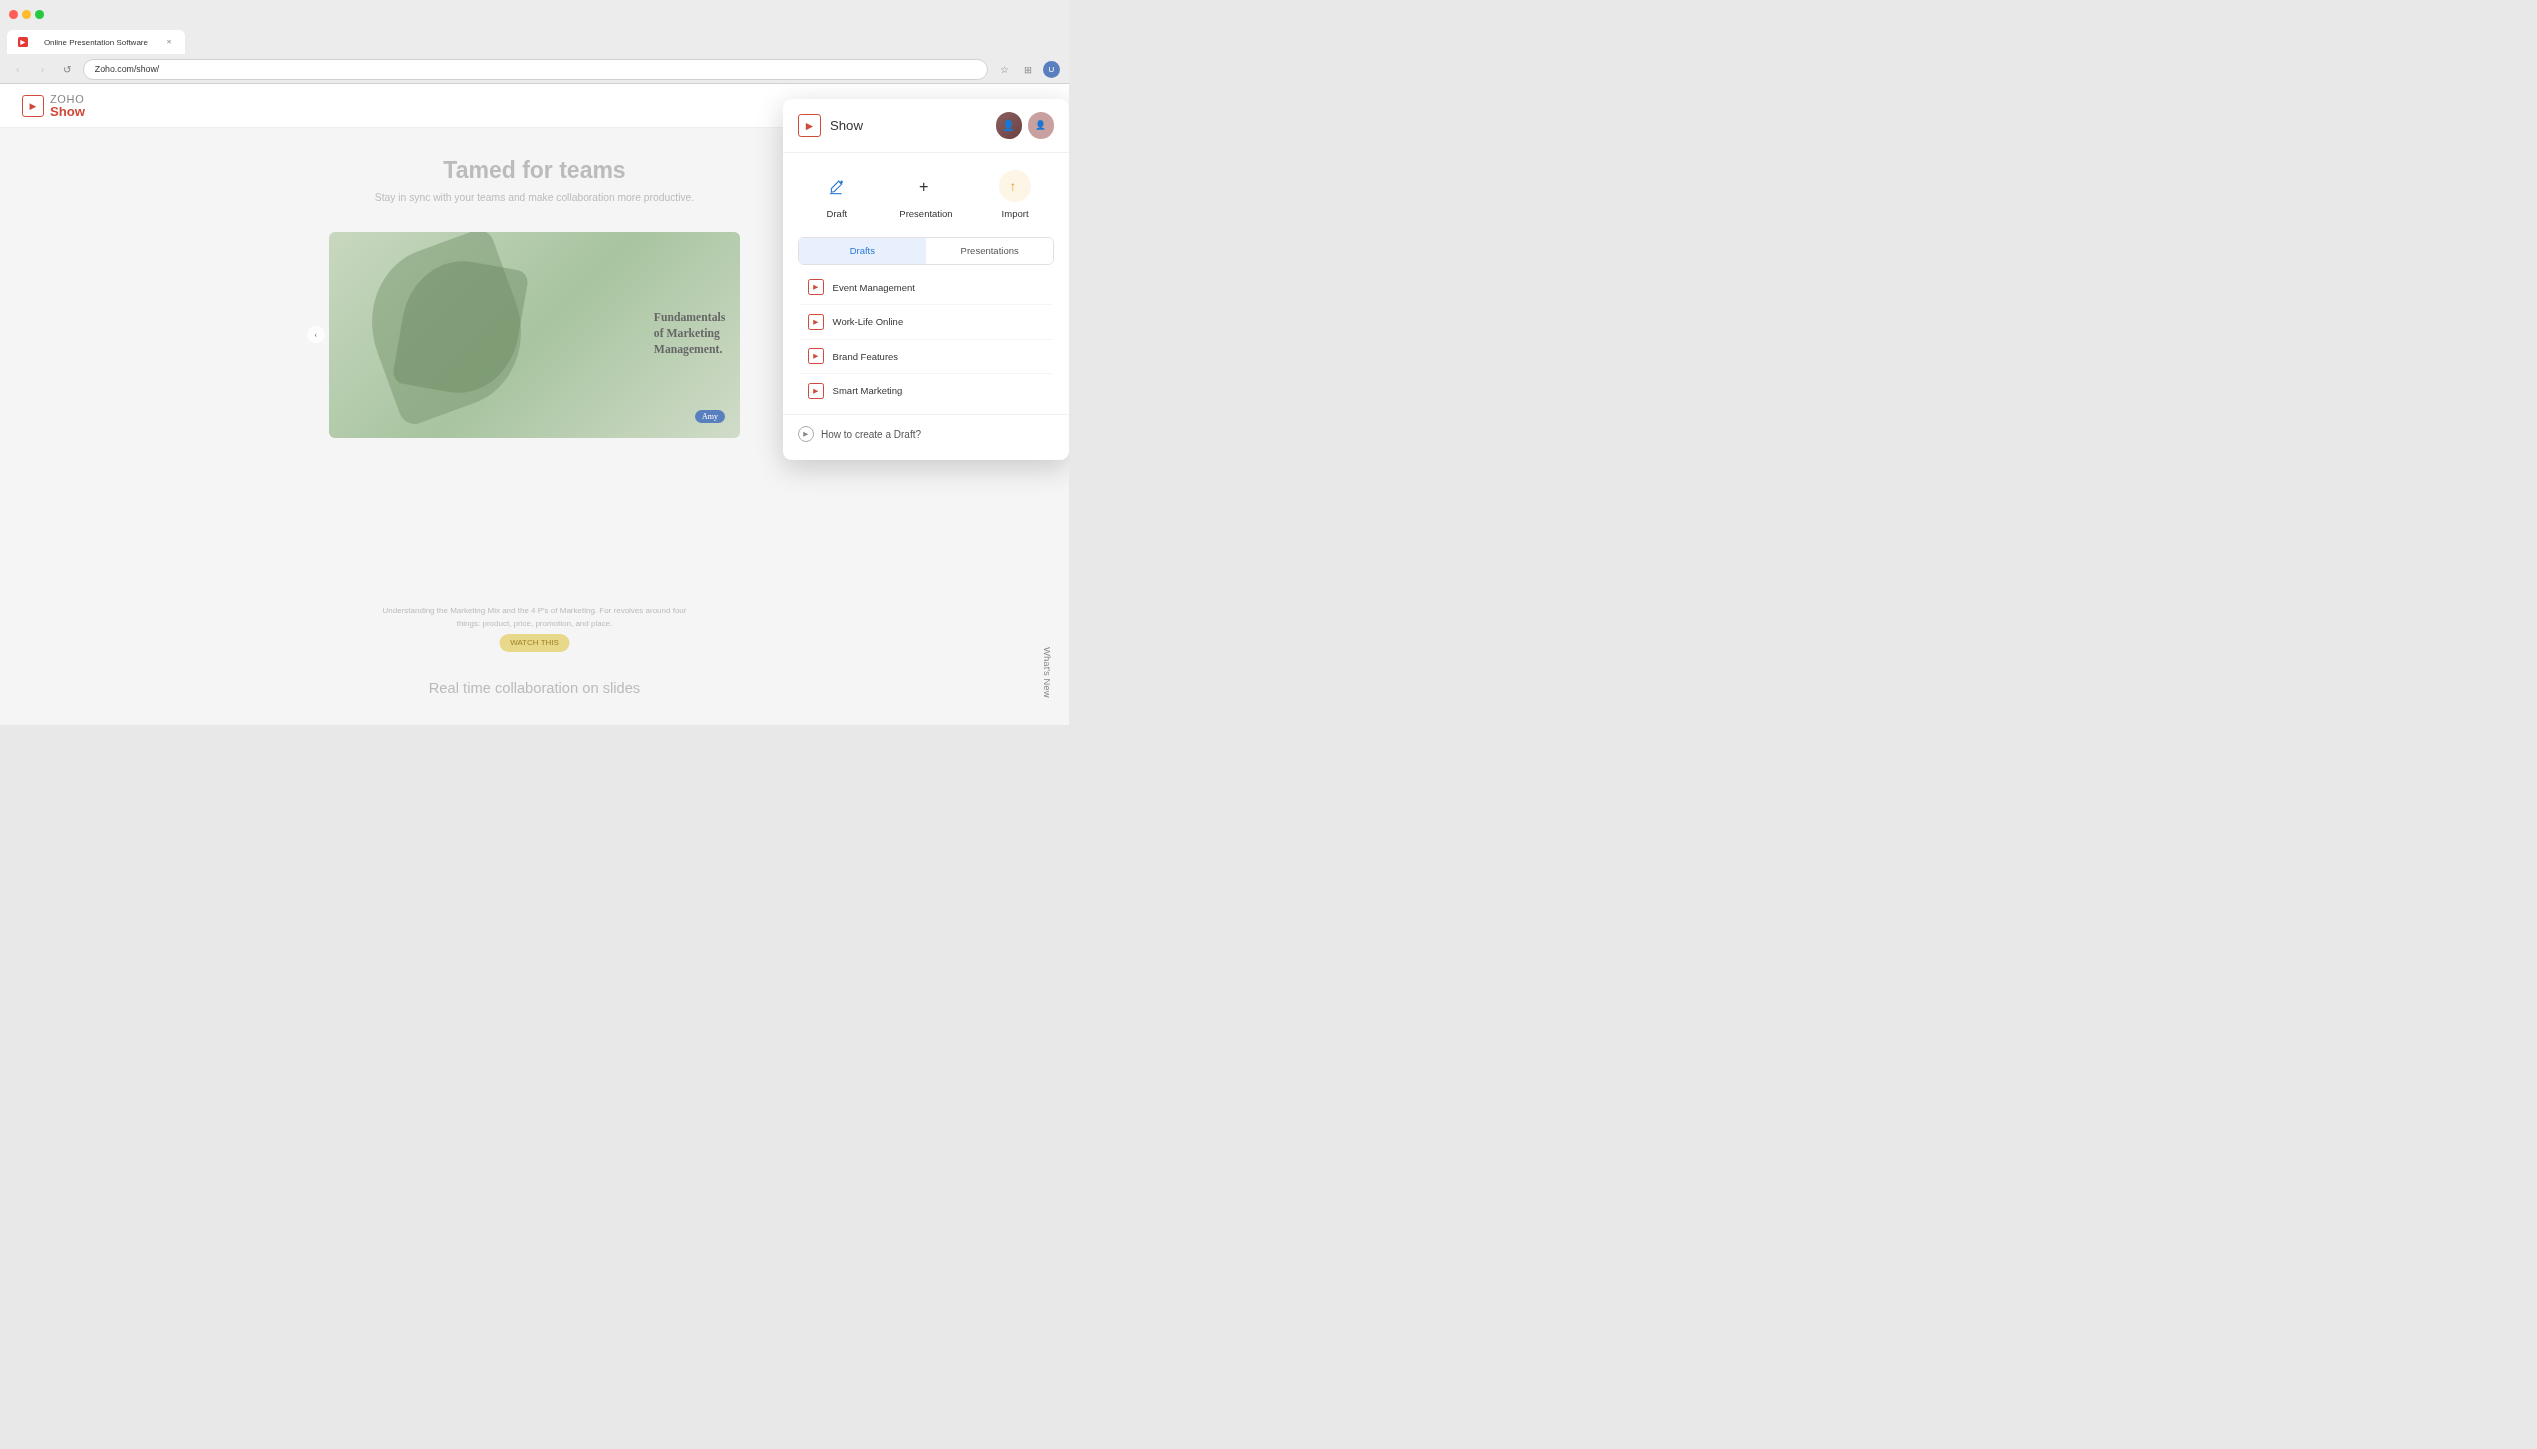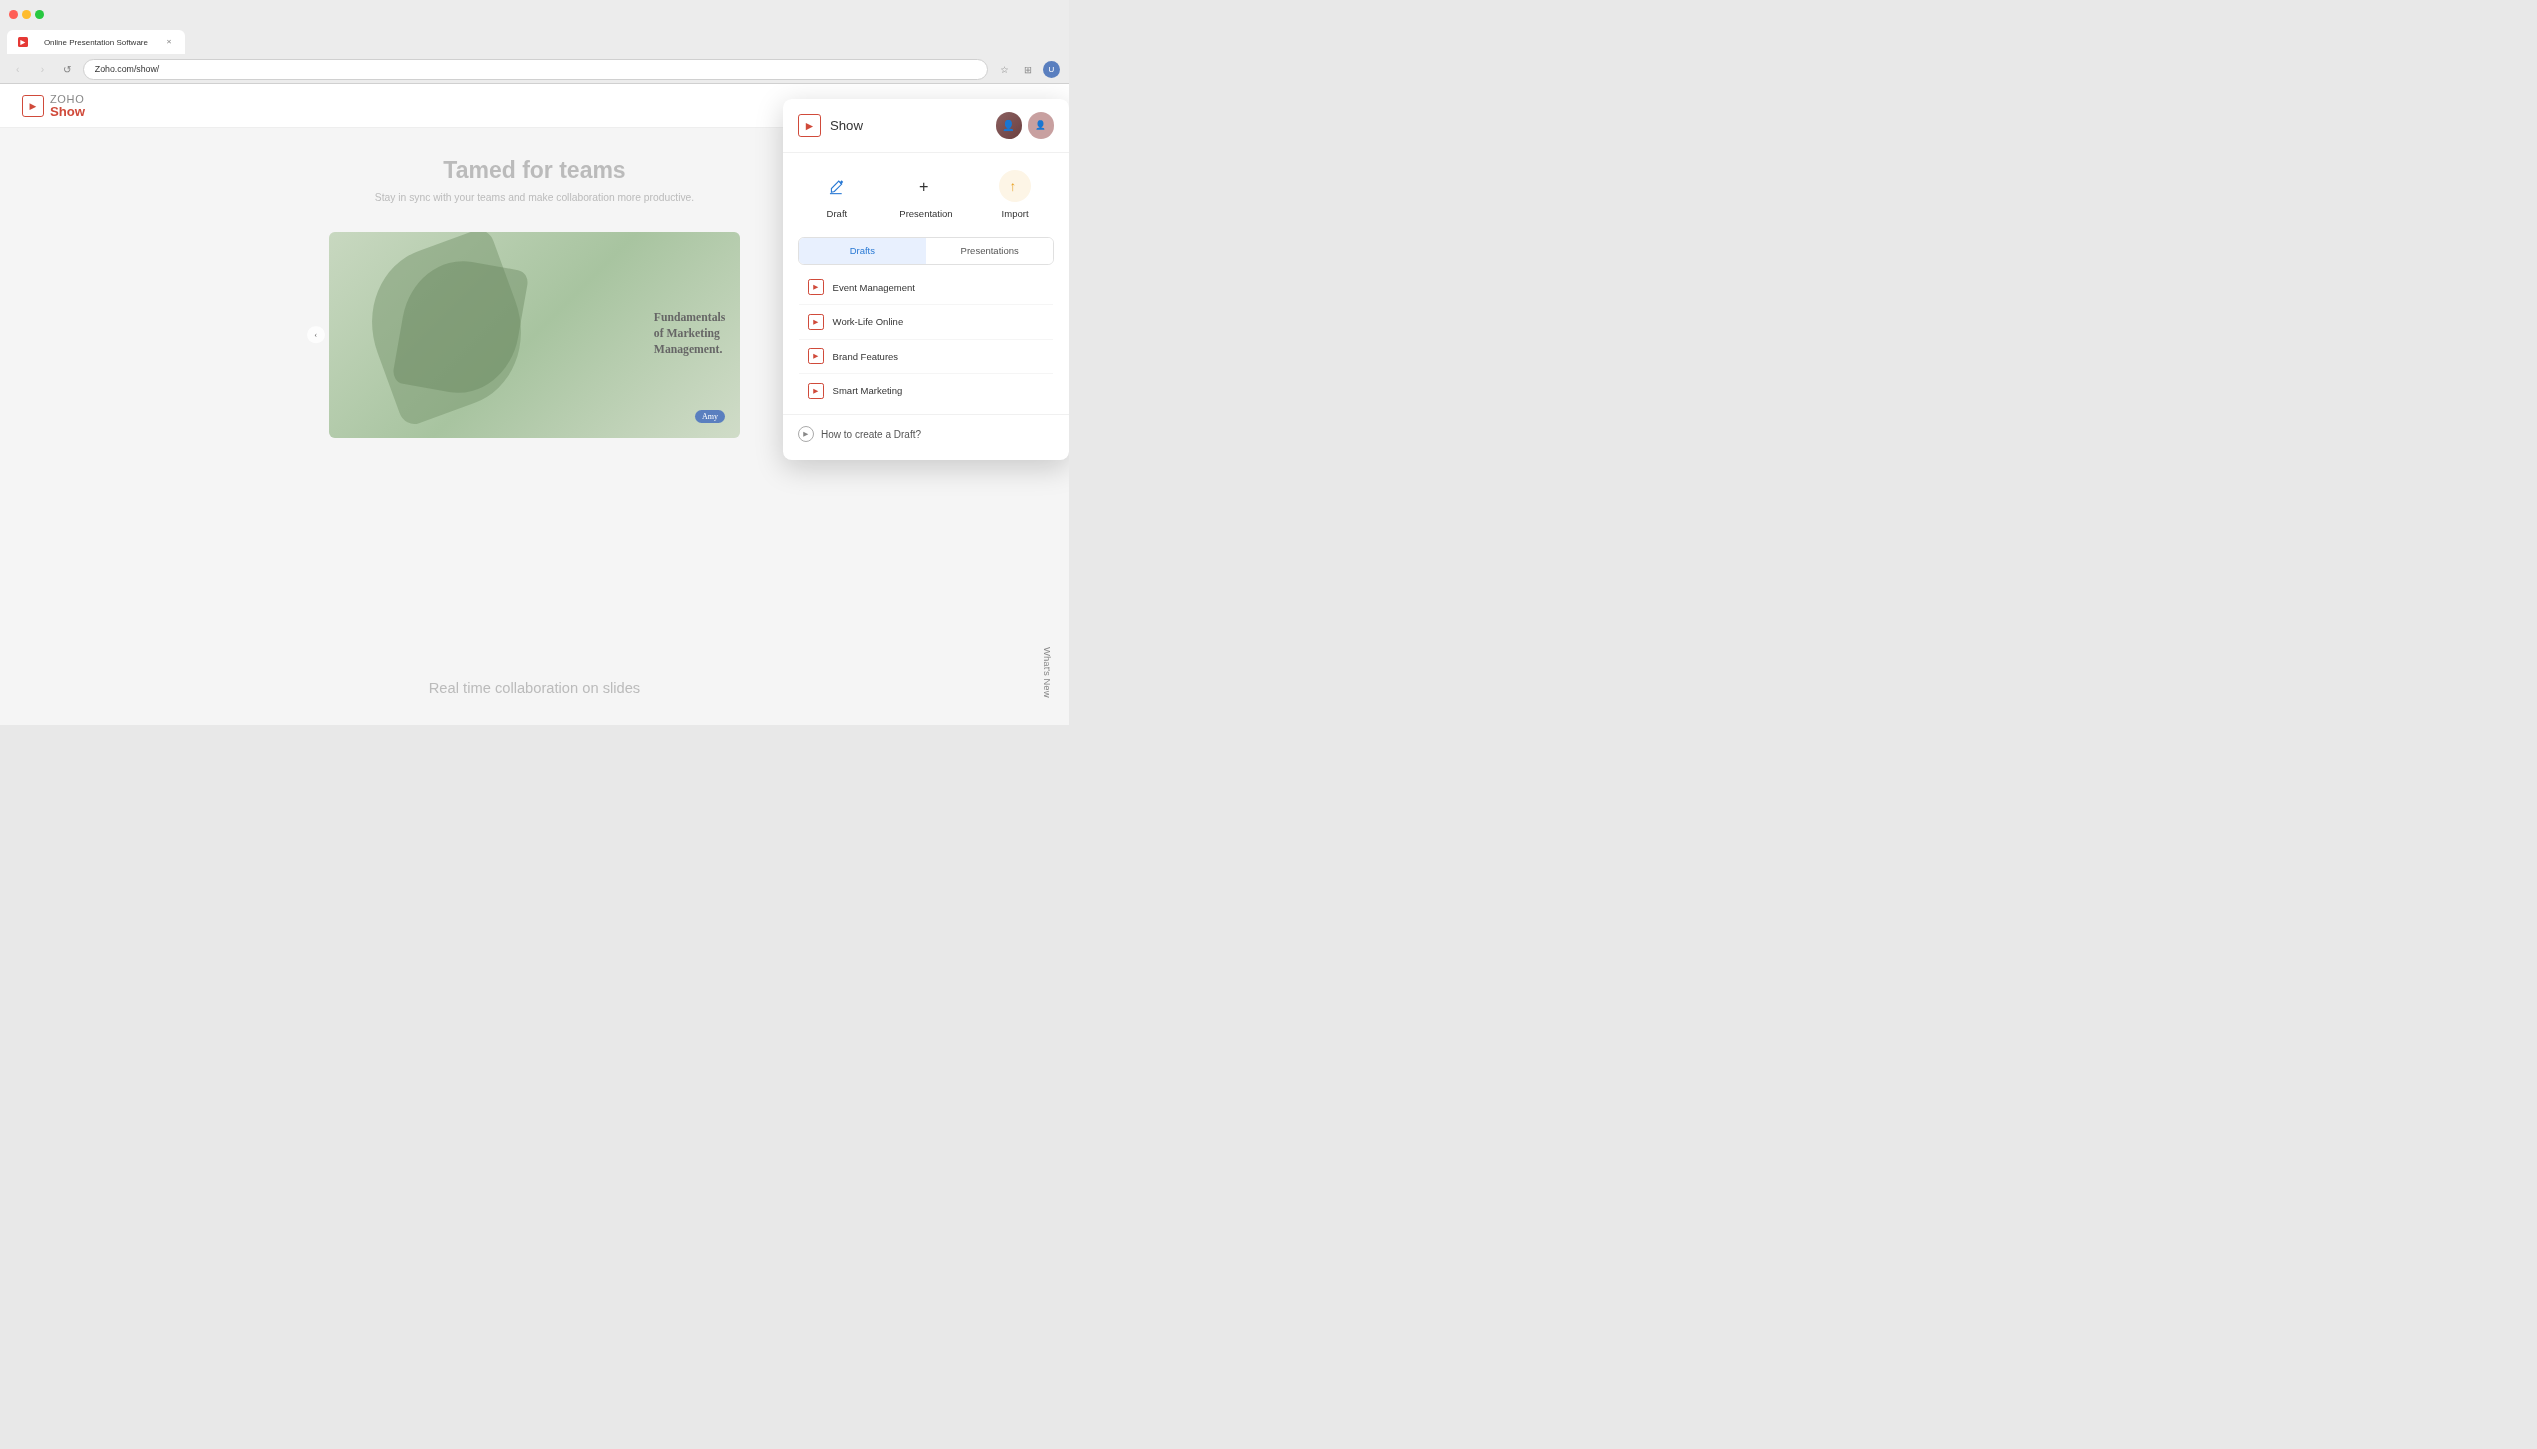--- a/index.html
+++ b/index.html
@@ -645,20 +645,25 @@
           <div class="leaf-shape2"></div>
         </div>
         <div class="slide-text-overlay">
           Fundamentals<br>of Marketing<br>Management.
         </div>
         <div class="avatar-badge">Amy</div>
       </div>
       <div class="slide-nav-left">‹</div>
     </div>
 
+    <div class="slide-description">
+      <span>Understanding the Marketing Mix and the 4 P's of Marketing. For</span>
+      <span>revolves around four things: product, price, promotion, and place.</span><br>
+      <span class="watch-btn">WATCH THIS</span>
+    </div>
 
     <div class="bottom-text">Real time collaboration on slides</div>
   </div>
 
   <div class="whats-new">What's New</div>
 
   <div class="popup">
 
     <div class="popup-header">
       <div class="popup-logo">

